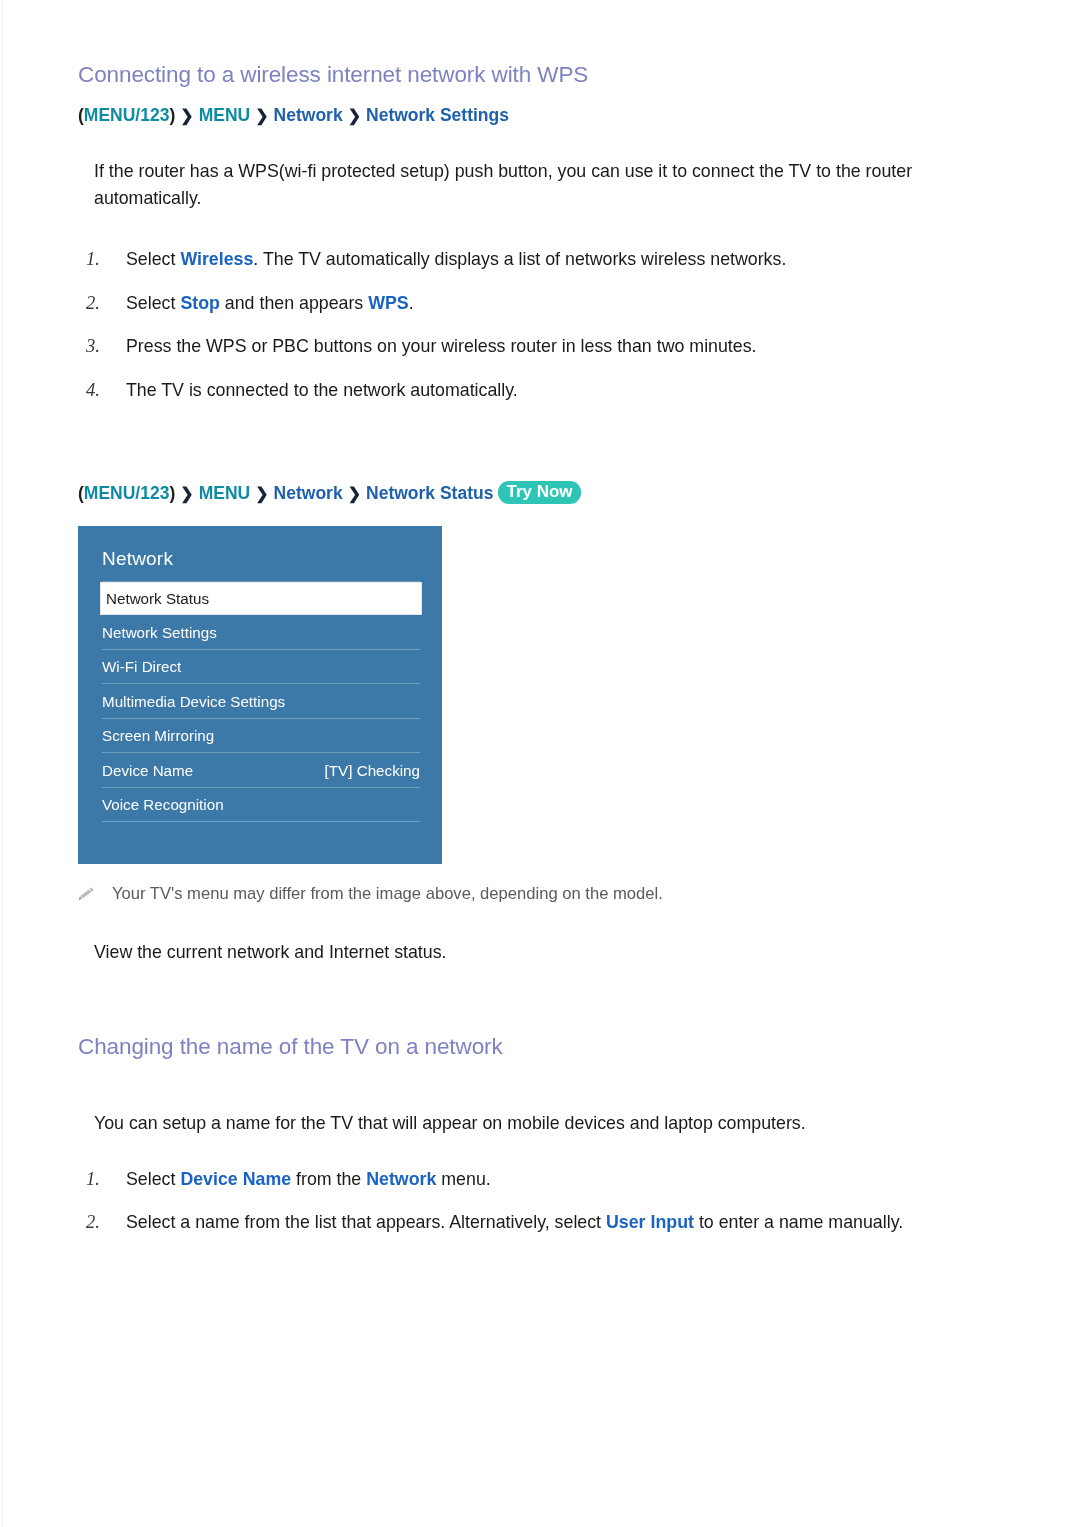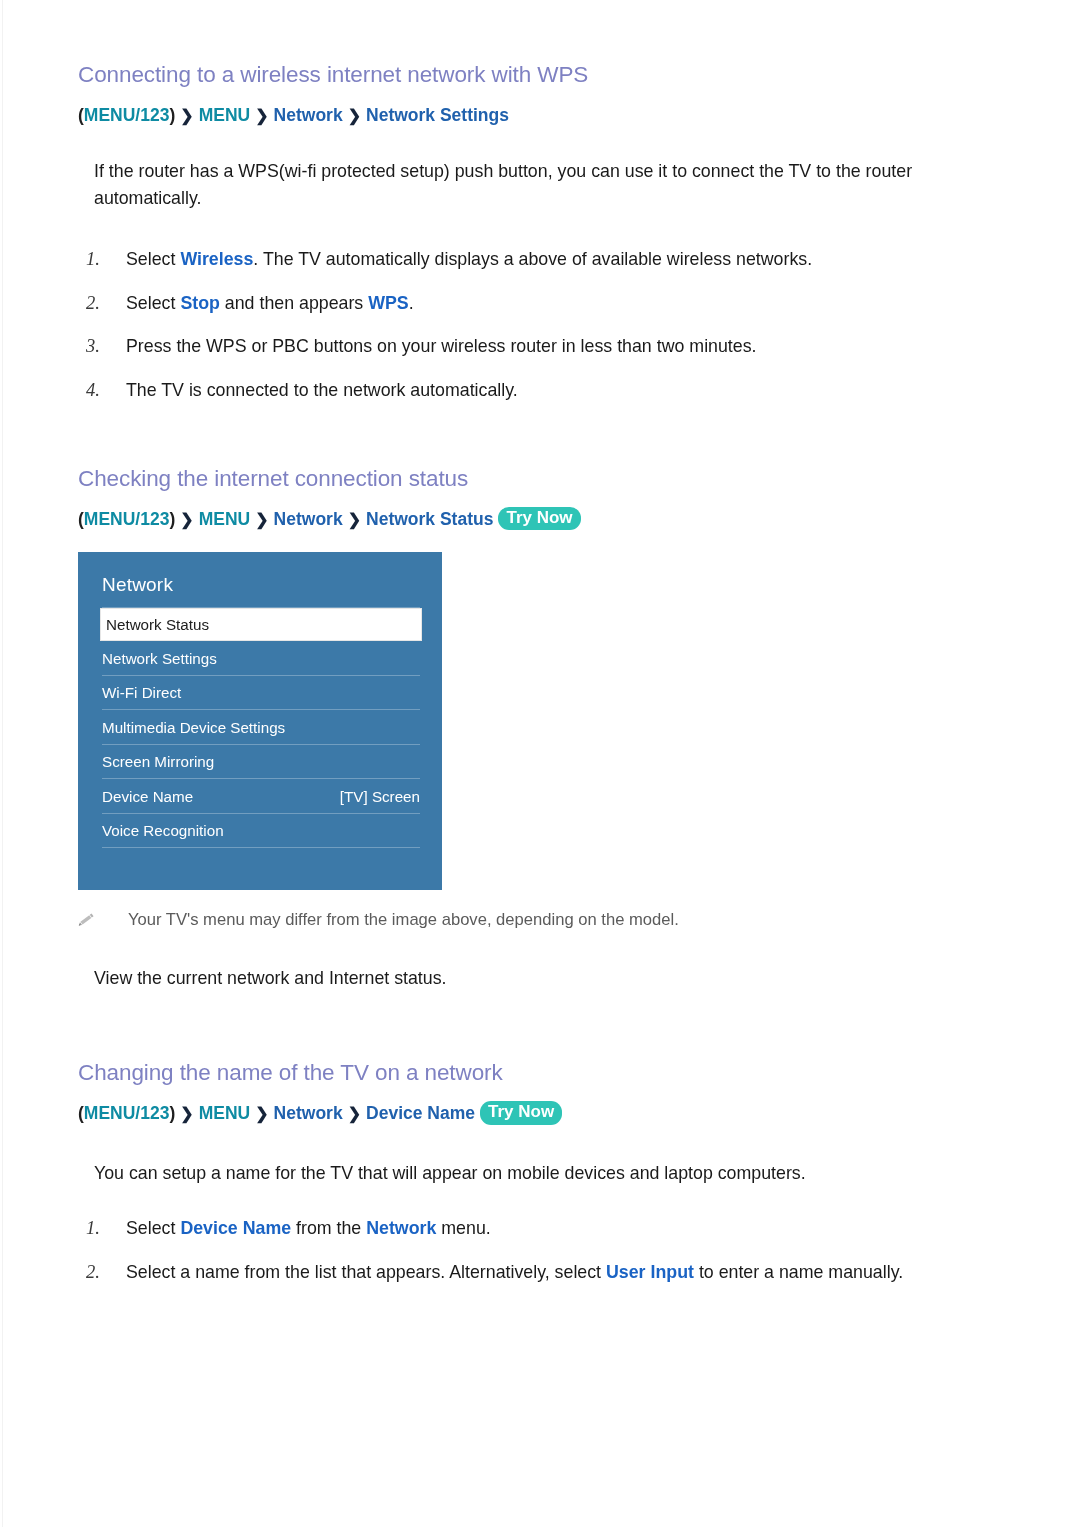--- a/index.html
+++ b/index.html
@@ -143,21 +143,21 @@
     padding: 0 0 0 2px;
     height: 33px;
     border: 1px solid #e6e6e6;
   }
   .tvmenu .row.selected .label { padding-left: 3px; }
 
   
   .note {
     display: flex;
     align-items: flex-start;
-    gap: 16px;
+    gap: 0;
   }
   .note .pencil {
     flex: 0 0 auto;
     width: 34px;
     padding-top: 3px;
   }
   .note .note-text {
     font-size: 16.6px;
     color: #5b5b5b;
     line-height: 1.45;
@@ -177,35 +177,34 @@
   <div class="breadcrumb">
     <span class="bc-paren">(</span><span class="bc-teal">MENU/123</span><span class="bc-paren">)</span><span class="bc-sep">❯</span><span class="bc-teal">MENU</span><span class="bc-sep">❯</span><span class="bc-blue">Network</span><span class="bc-sep">❯</span><span class="bc-blue">Network Settings</span>
   </div>
 
   <div style="height:16px"></div>
   <p class="body" style="width:900px">If the router has a WPS(wi-fi protected setup) push button, you can use it to connect the TV to the router automatically.</p>
 
   <div style="height:18px"></div>
   <ol class="steps">
     <li>
-      <span class="num">1.</span><span>Select </span><span class="kw-blue">Wireless</span><span>. The TV automatically displays a above of available wireless networks.</span>
+      <span class="num">1.</span><span>Select </span><span class="kw-blue">Wireless</span><span>. The TV automatically displays a list of networks wireless networks.</span>
     </li>
     <li>
       <span class="num">2.</span><span>Select </span><span class="kw-blue">Stop</span><span> and then appears </span><span class="kw-blue">WPS</span><span>.</span>
     </li>
     <li>
       <span class="num">3.</span><span>Press the WPS or PBC buttons on your wireless router in less than two minutes.</span>
     </li>
     <li>
       <span class="num">4.</span><span>The TV is connected to the network automatically.</span>
     </li>
   </ol>
 
   <div style="height:62px"></div>
-  <h2 class="sec-title">Checking the internet connection status</h2>
 
   <div style="height:17px"></div>
   <div class="breadcrumb">
     <span class="bc-paren">(</span><span class="bc-teal">MENU/123</span><span class="bc-paren">)</span><span class="bc-sep">❯</span><span class="bc-teal">MENU</span><span class="bc-sep">❯</span><span class="bc-blue">Network</span><span class="bc-sep">❯</span><span class="bc-blue">Network Status</span><span class="try-now">Try Now</span>
   </div>
 
   <div style="height:20px"></div>
   <div class="tvmenu">
     <div class="tv-title">Network</div>
     <div class="divider"></div>
@@ -234,21 +233,21 @@
     <div class="divider"></div>
 
     <div class="row">
       <span class="label">Screen Mirroring</span>
       <span class="value"></span>
     </div>
     <div class="divider"></div>
 
     <div class="row">
       <span class="label">Device Name</span>
-      <span class="value">[TV] Screen</span>
+      <span class="value">[TV] Checking</span>
     </div>
     <div class="divider"></div>
 
     <div class="row">
       <span class="label">Voice Recognition</span>
       <span class="value"></span>
     </div>
     <div class="divider"></div>
     <div style="height:18px"></div>
   </div>
@@ -268,23 +267,20 @@
     <span class="note-text">Your TV's menu may differ from the image above, depending on the model.</span>
   </div>
 
   <div style="height:17px"></div>
   <p class="body">View the current network and Internet status.</p>
 
   <div style="height:52px"></div>
   <h2 class="sec-title">Changing the name of the TV on a network</h2>
 
   <div style="height:17px"></div>
-  <div class="breadcrumb">
-    <span class="bc-paren">(</span><span class="bc-teal">MENU/123</span><span class="bc-paren">)</span><span class="bc-sep">❯</span><span class="bc-teal">MENU</span><span class="bc-sep">❯</span><span class="bc-blue">Network</span><span class="bc-sep">❯</span><span class="bc-blue">Device Name</span><span class="try-now">Try Now</span>
-  </div>
 
   <div style="height:17px"></div>
   <p class="body">You can setup a name for the TV that will appear on mobile devices and laptop computers.</p>
 
   <div style="height:12px"></div>
   <ol class="steps">
     <li>
       <span class="num">1.</span><span>Select </span><span class="kw-blue">Device Name</span><span> from the </span><span class="kw-blue">Network</span><span> menu.</span>
     </li>
     <li>

